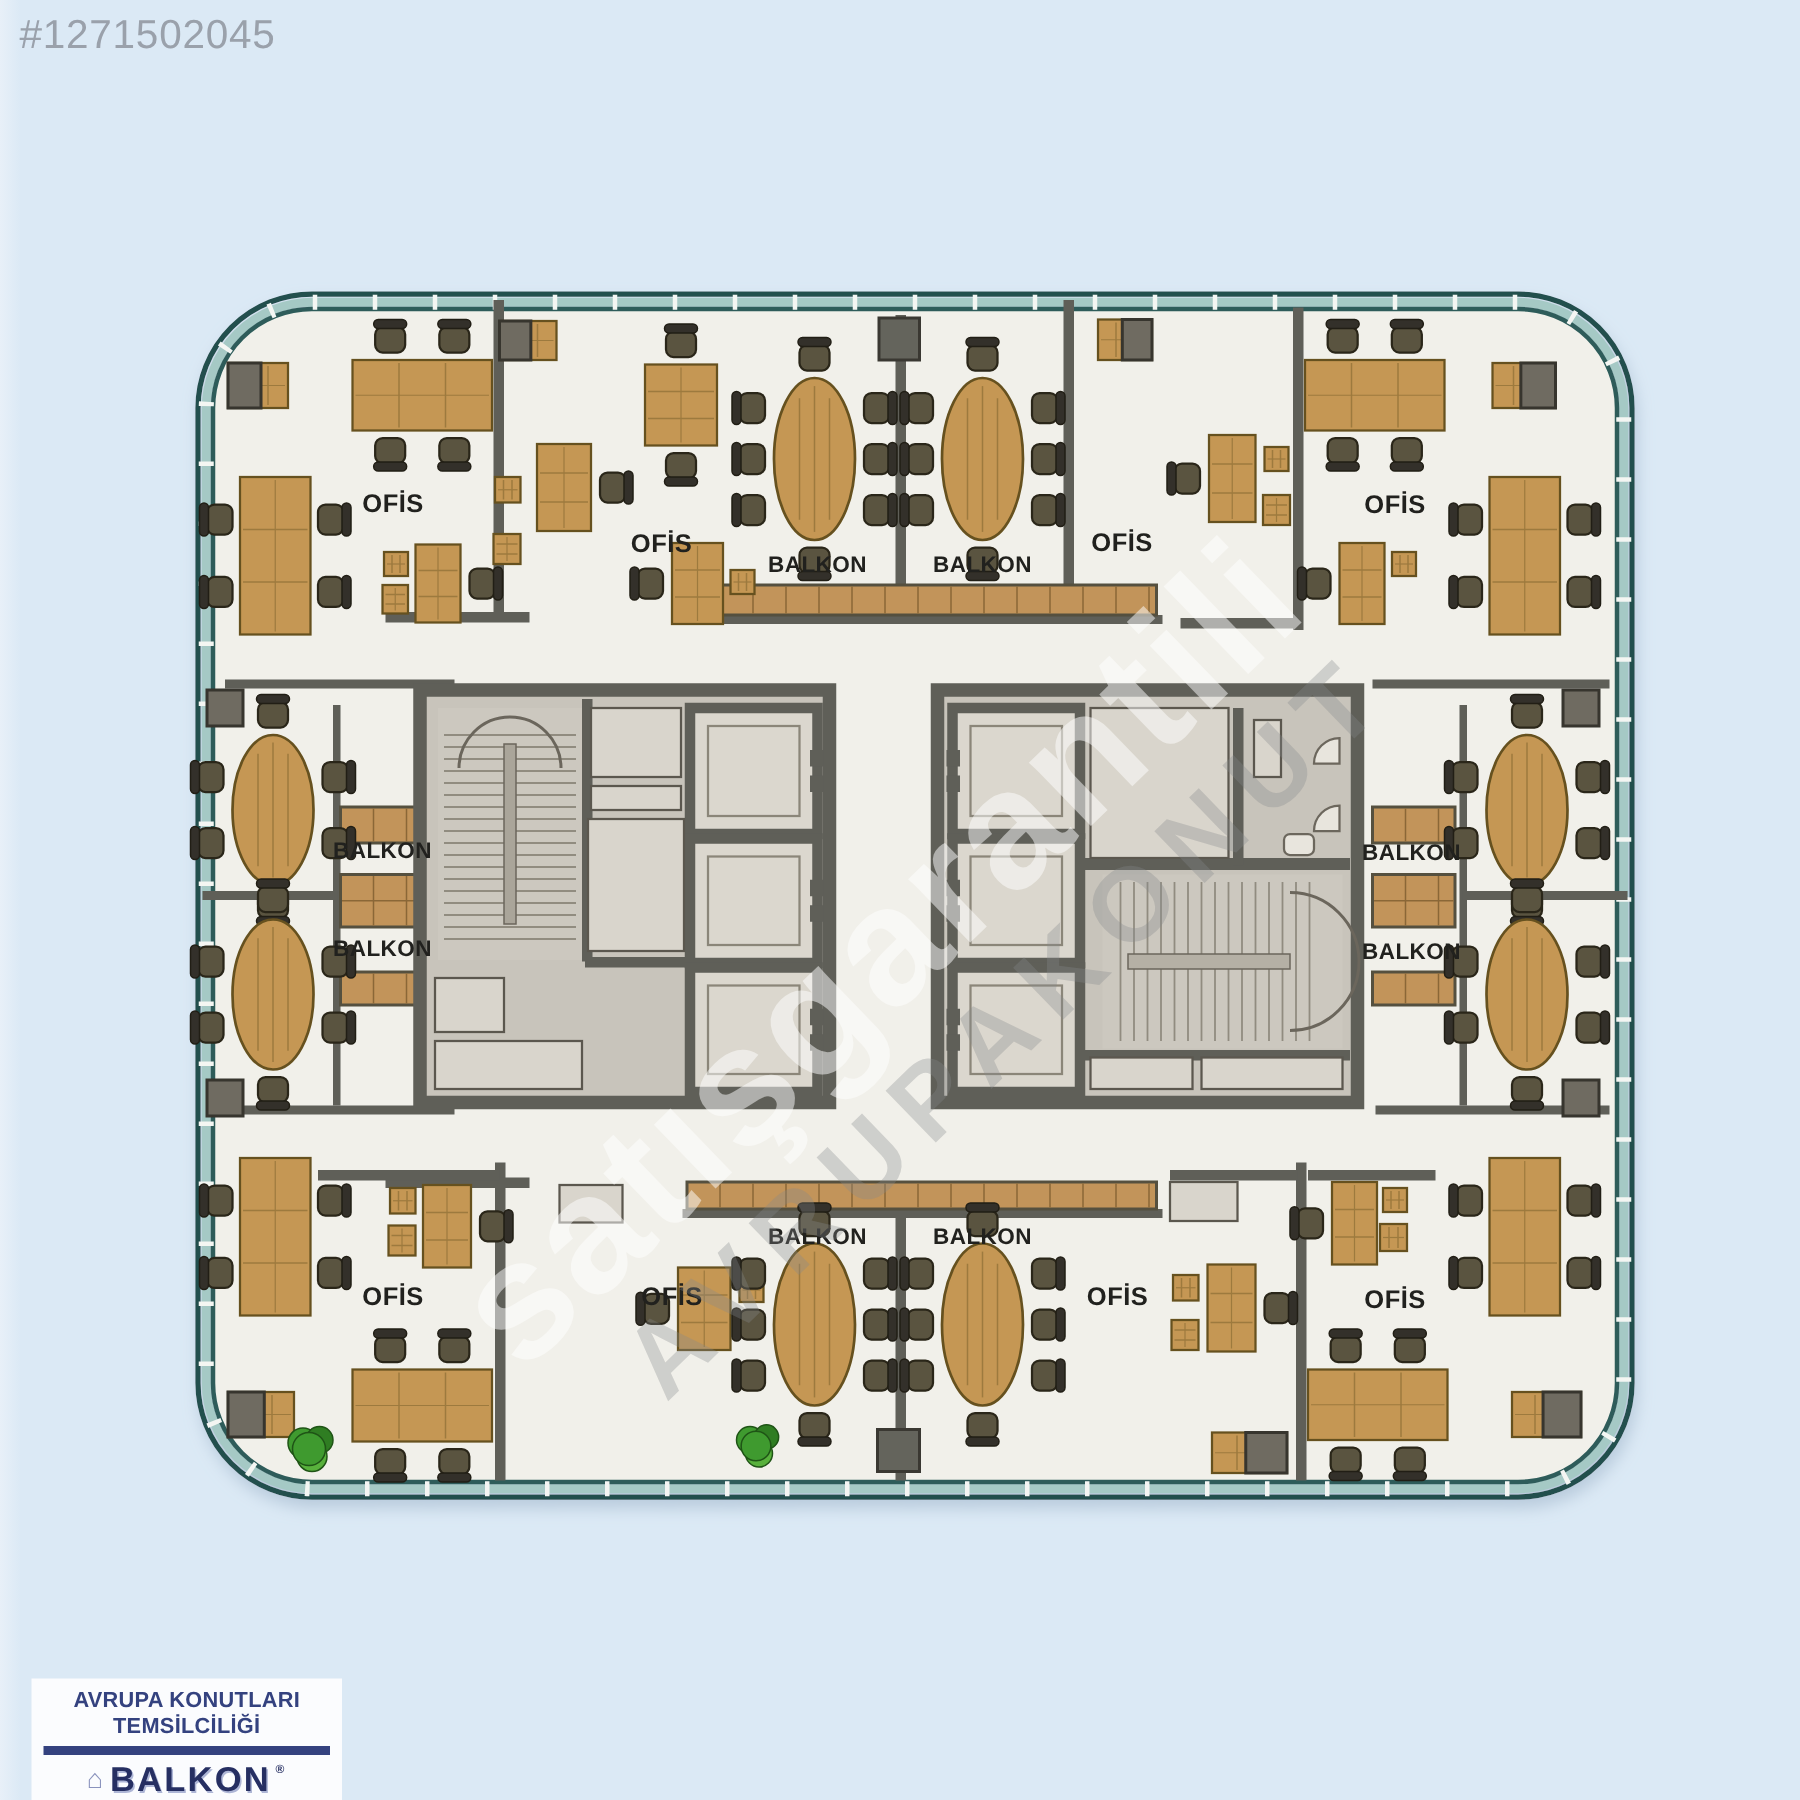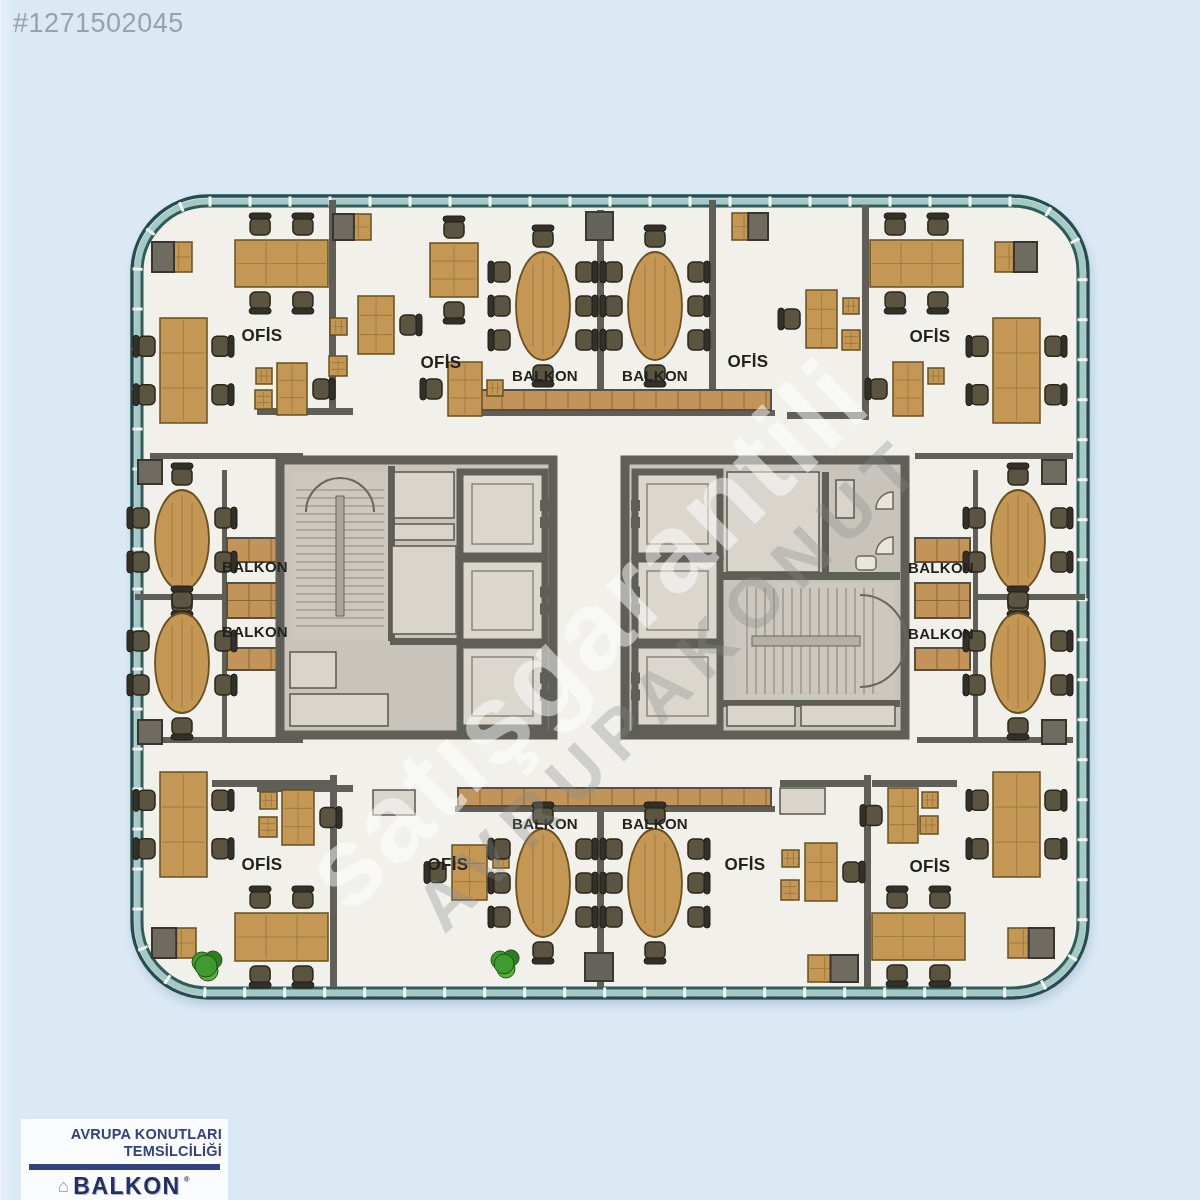--- a/index.html
+++ b/index.html
@@ -5,21 +5,21 @@
   html,body{margin:0;padding:0;}
   body{width:1200px;height:1200px;overflow:hidden;
        font-family:"Liberation Sans",sans-serif;
        background:linear-gradient(90deg,#e8f0f8 0px,#dbe9f5 14px,#dbe9f5 100%);}
   .page{position:relative;width:1200px;height:1172px;}
   .listing-id{position:absolute;left:13px;top:8px;font-size:27px;letter-spacing:.5px;
               color:#9aa1ab;}
   svg{position:absolute;left:0;top:0;}
   .logo-card{position:absolute;left:21px;top:1119px;width:207px;background:#fbfcfe;
              padding:7px 6px 0 6px;box-sizing:border-box;}
-  .logo-line1,.logo-line2{text-align:right;font-weight:bold;color:#34427f;
+  .logo-line1,.logo-line2{text-align:center;font-weight:bold;color:#34427f;
              font-size:14.5px;line-height:17px;letter-spacing:.2px;}
   .logo-bar{height:6px;background:#34427f;margin:4px 2px 3px 2px;}
   .logo-brand-row{display:flex;align-items:center;justify-content:center;gap:3px;
              color:#262f62;font-weight:bold;font-size:23px;letter-spacing:1.5px;
              text-shadow:1px 1px 0 #aeb6d6;}
   .logo-icon{font-size:18px;color:#8a93bd;text-shadow:none;}
   .reg{font-size:8px;align-self:flex-start;margin-top:2px;text-shadow:none;}
 </style>
 </head>
 <body>

